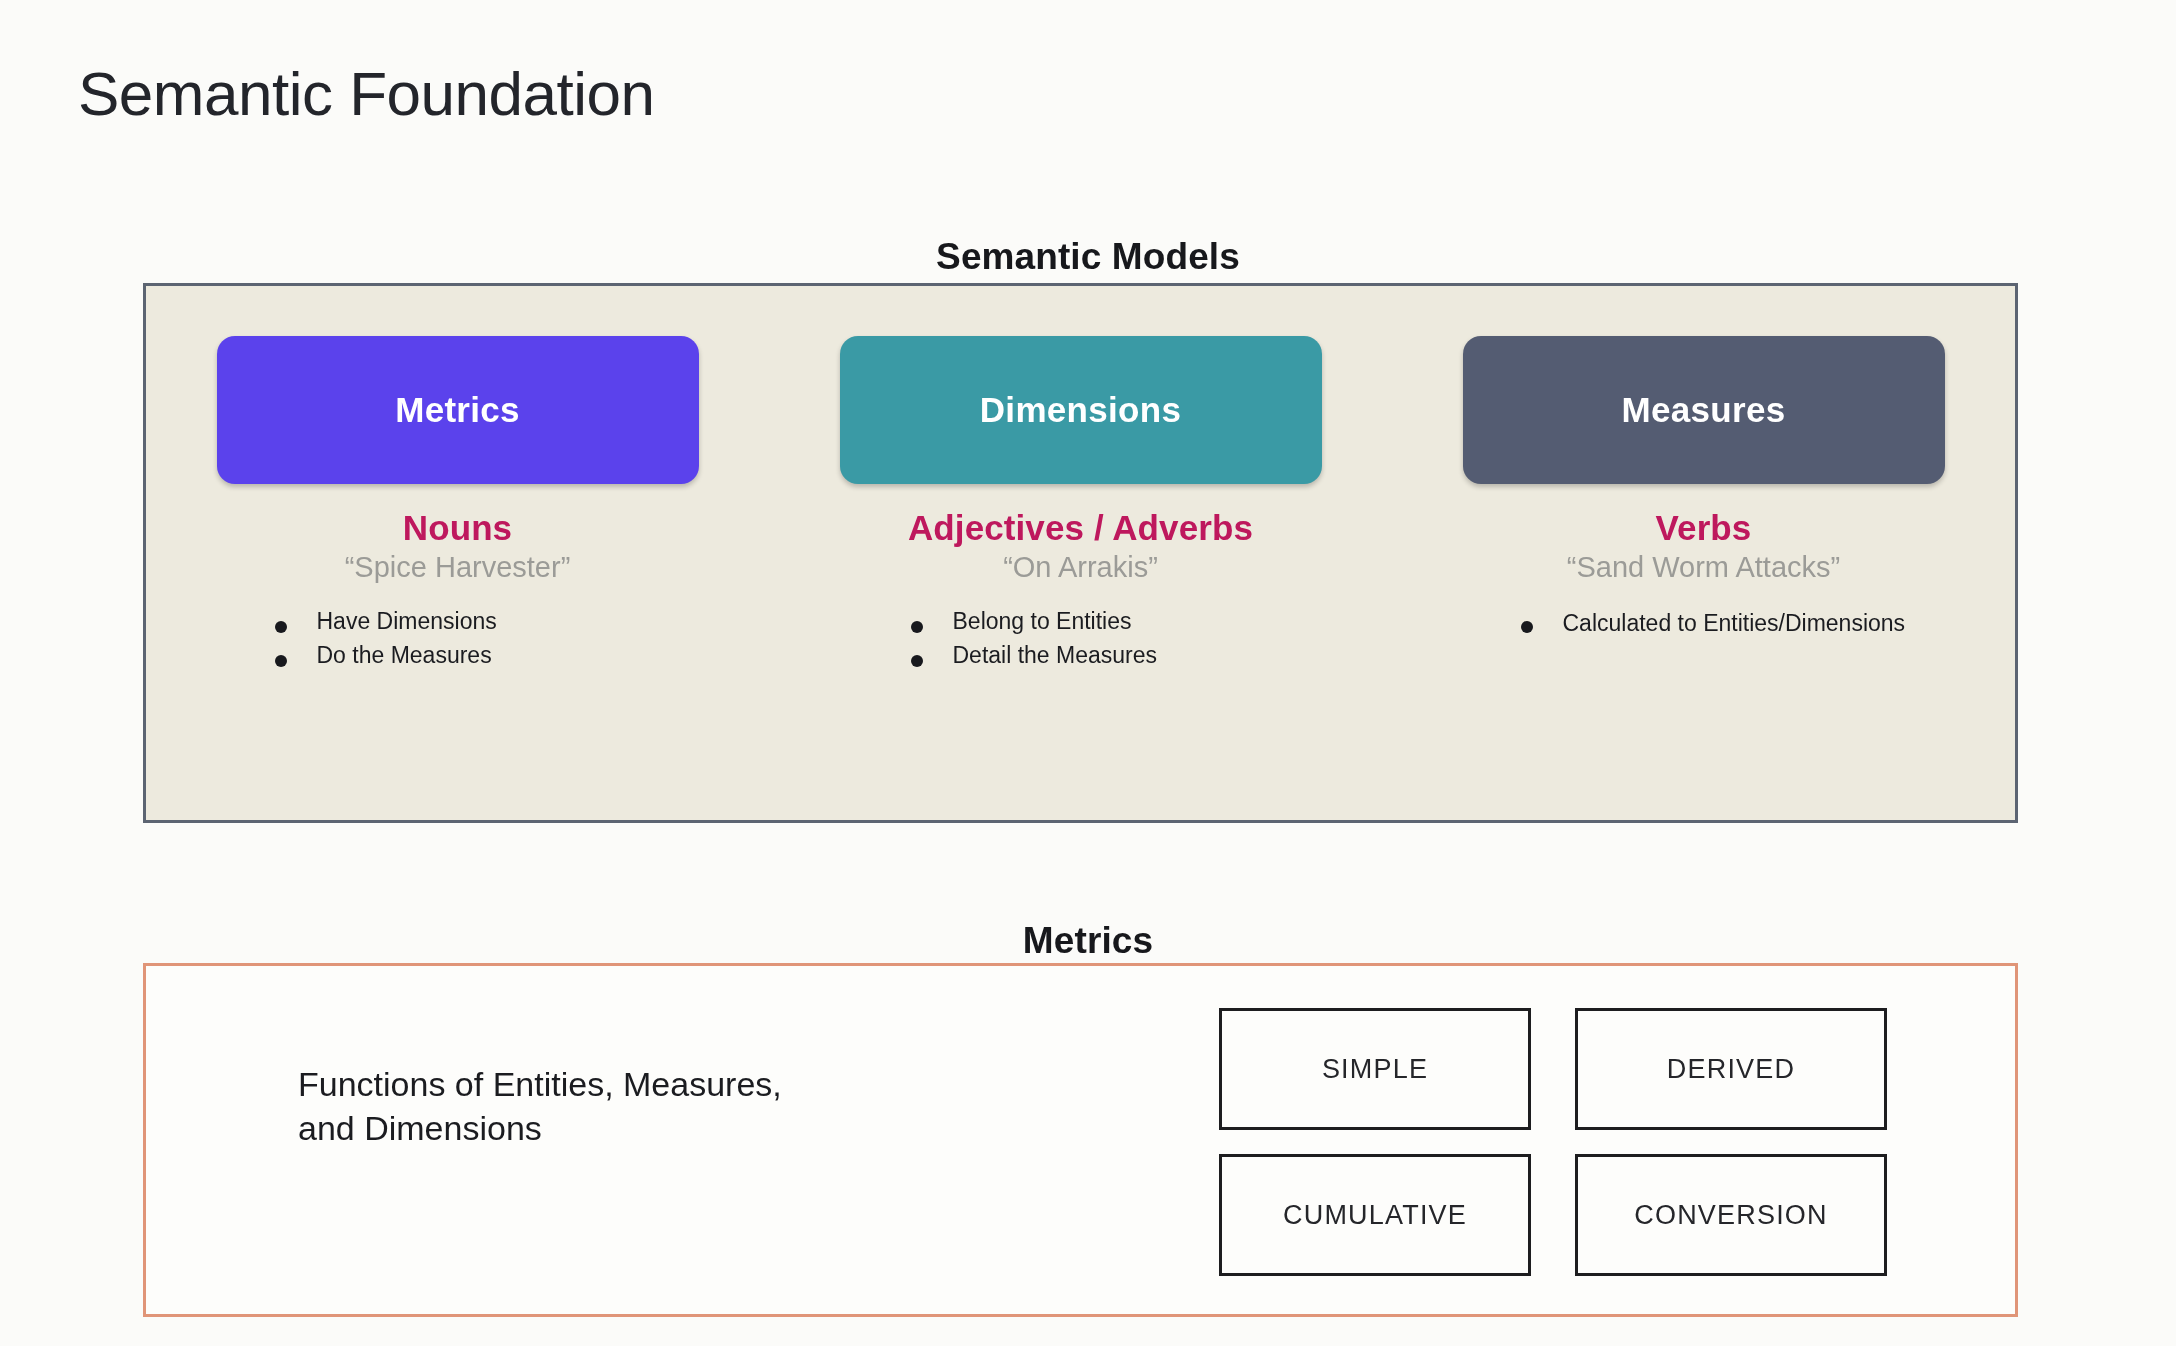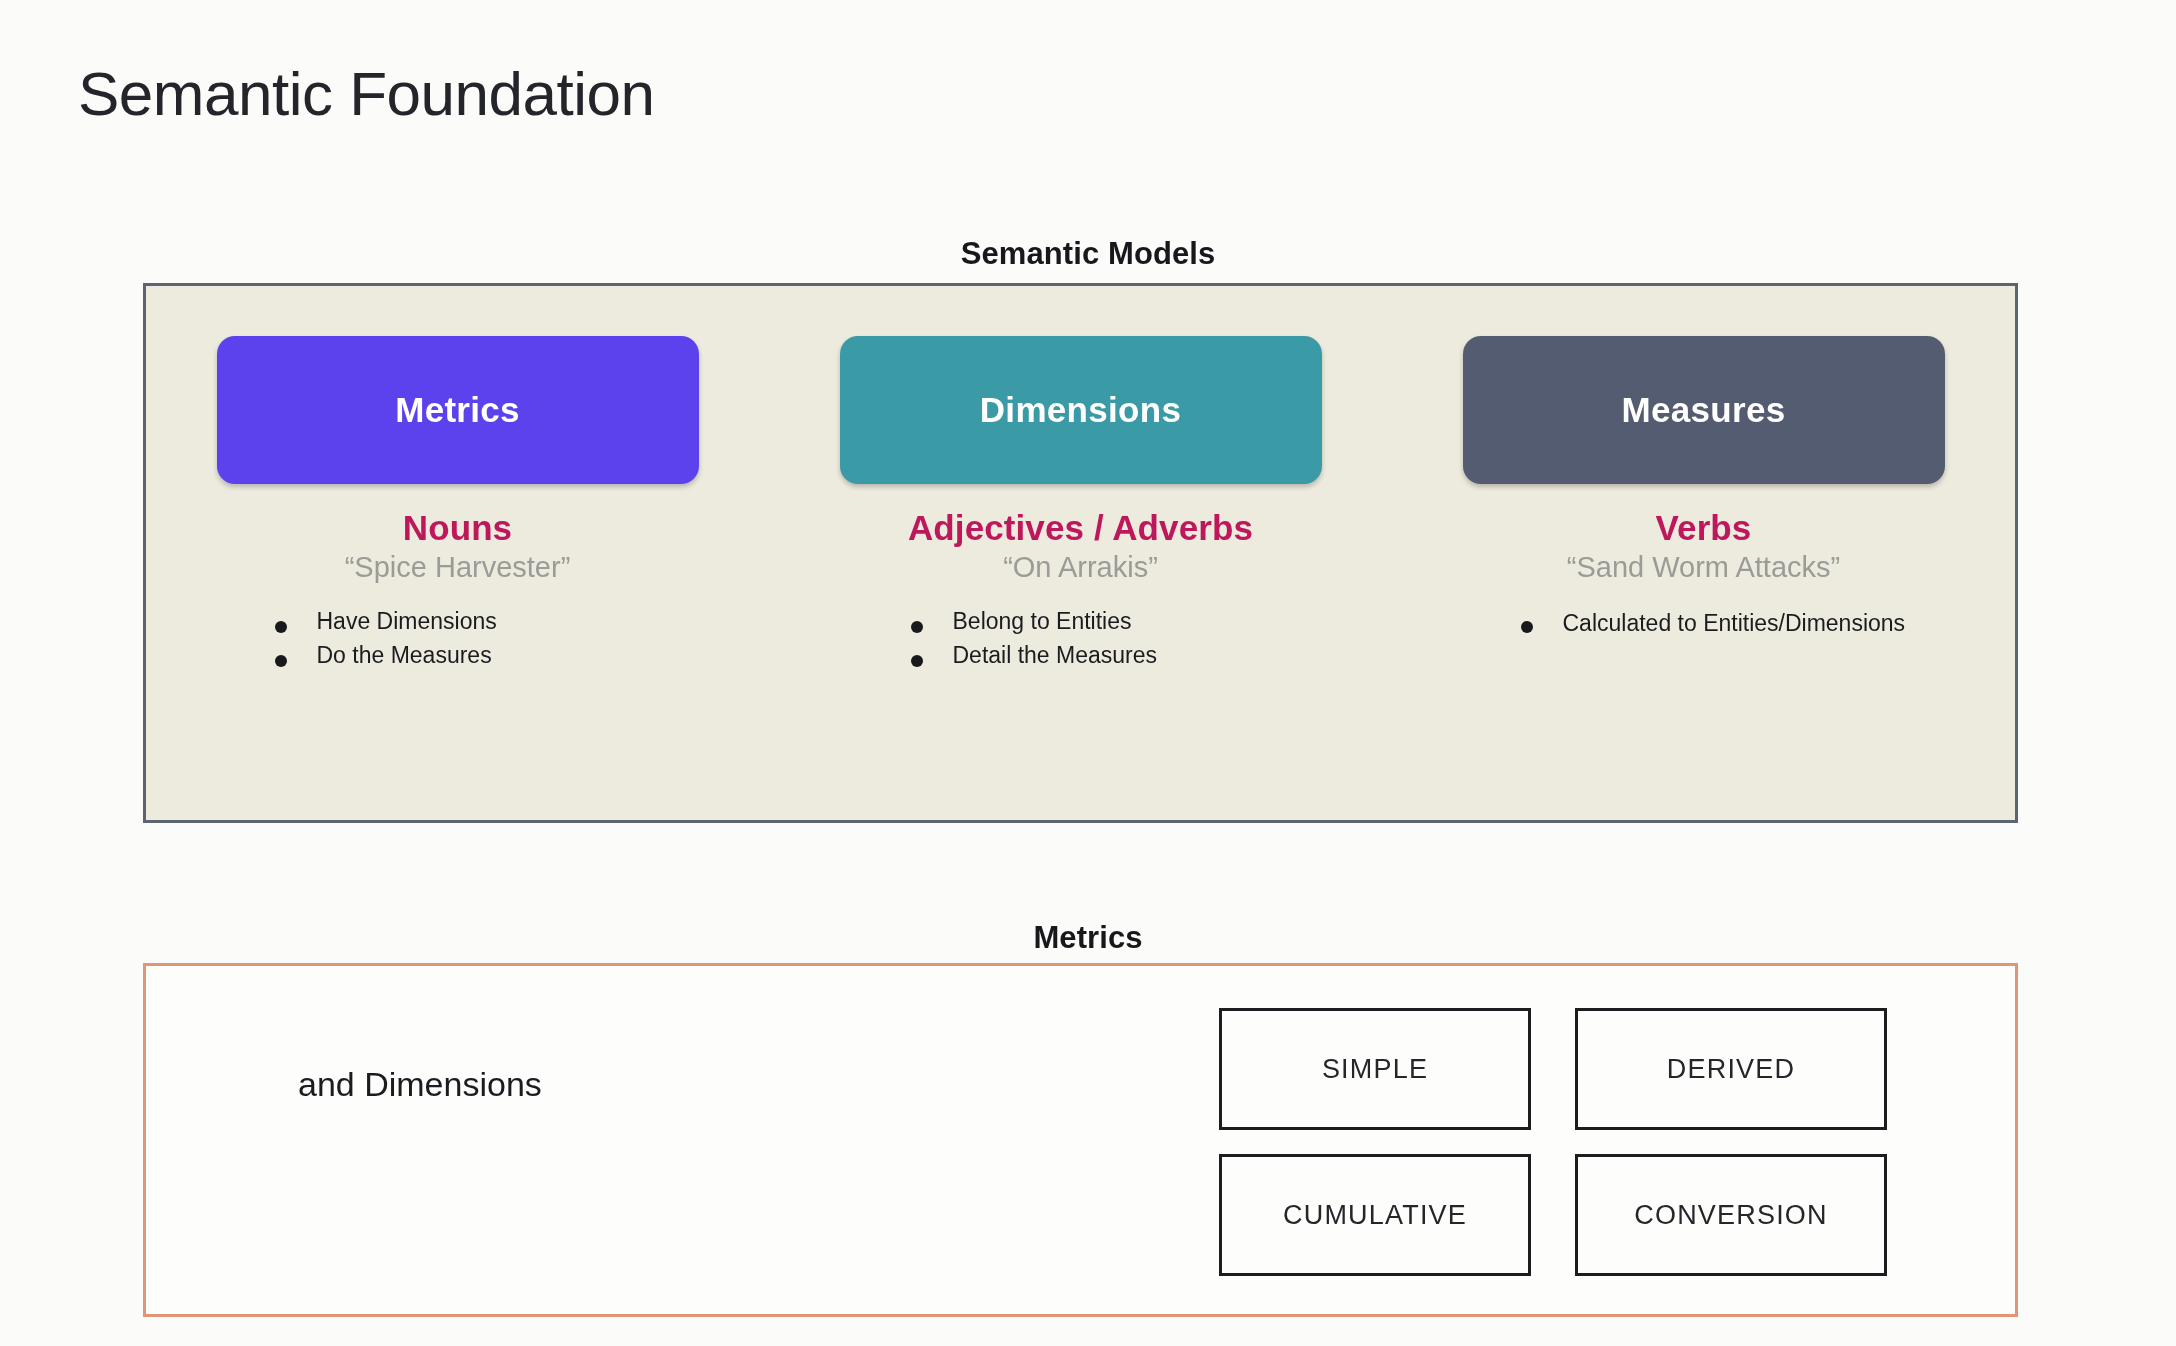--- a/index.html
+++ b/index.html
@@ -26,21 +26,21 @@
     letter-spacing: -0.5px;
     color: #23252b;
     white-space: nowrap;
   }
 
   
   .section-header {
     position: absolute;
     width: 100%;
     text-align: center;
-    font-size: 31px;
+    font-size: 37px;
     font-weight: 700;
     color: #17181c;
     letter-spacing: 0.1px;
   }
   .sm-header { left: 0; top: 236px; }
   .mt-header { left: 0; top: 920px; }
   .sm-header .hdr-inner,
   .mt-header .hdr-inner { display: inline-block; }
 
   
@@ -222,20 +222,21 @@
 
   </div>
 </div>
 
 <div class="section-header mt-header">
   <span class="hdr-inner">Metrics</span>
 </div>
 
 <div class="mt-panel">
   <div class="mt-desc">
+    <div>Functions of Entities, Measures,</div>
     <div>and Dimensions</div>
   </div>
   <div class="mt-grid">
     <div class="mt-box">SIMPLE</div>
     <div class="mt-box">DERIVED</div>
     <div class="mt-box">CUMULATIVE</div>
     <div class="mt-box">CONVERSION</div>
   </div>
 </div>
 

